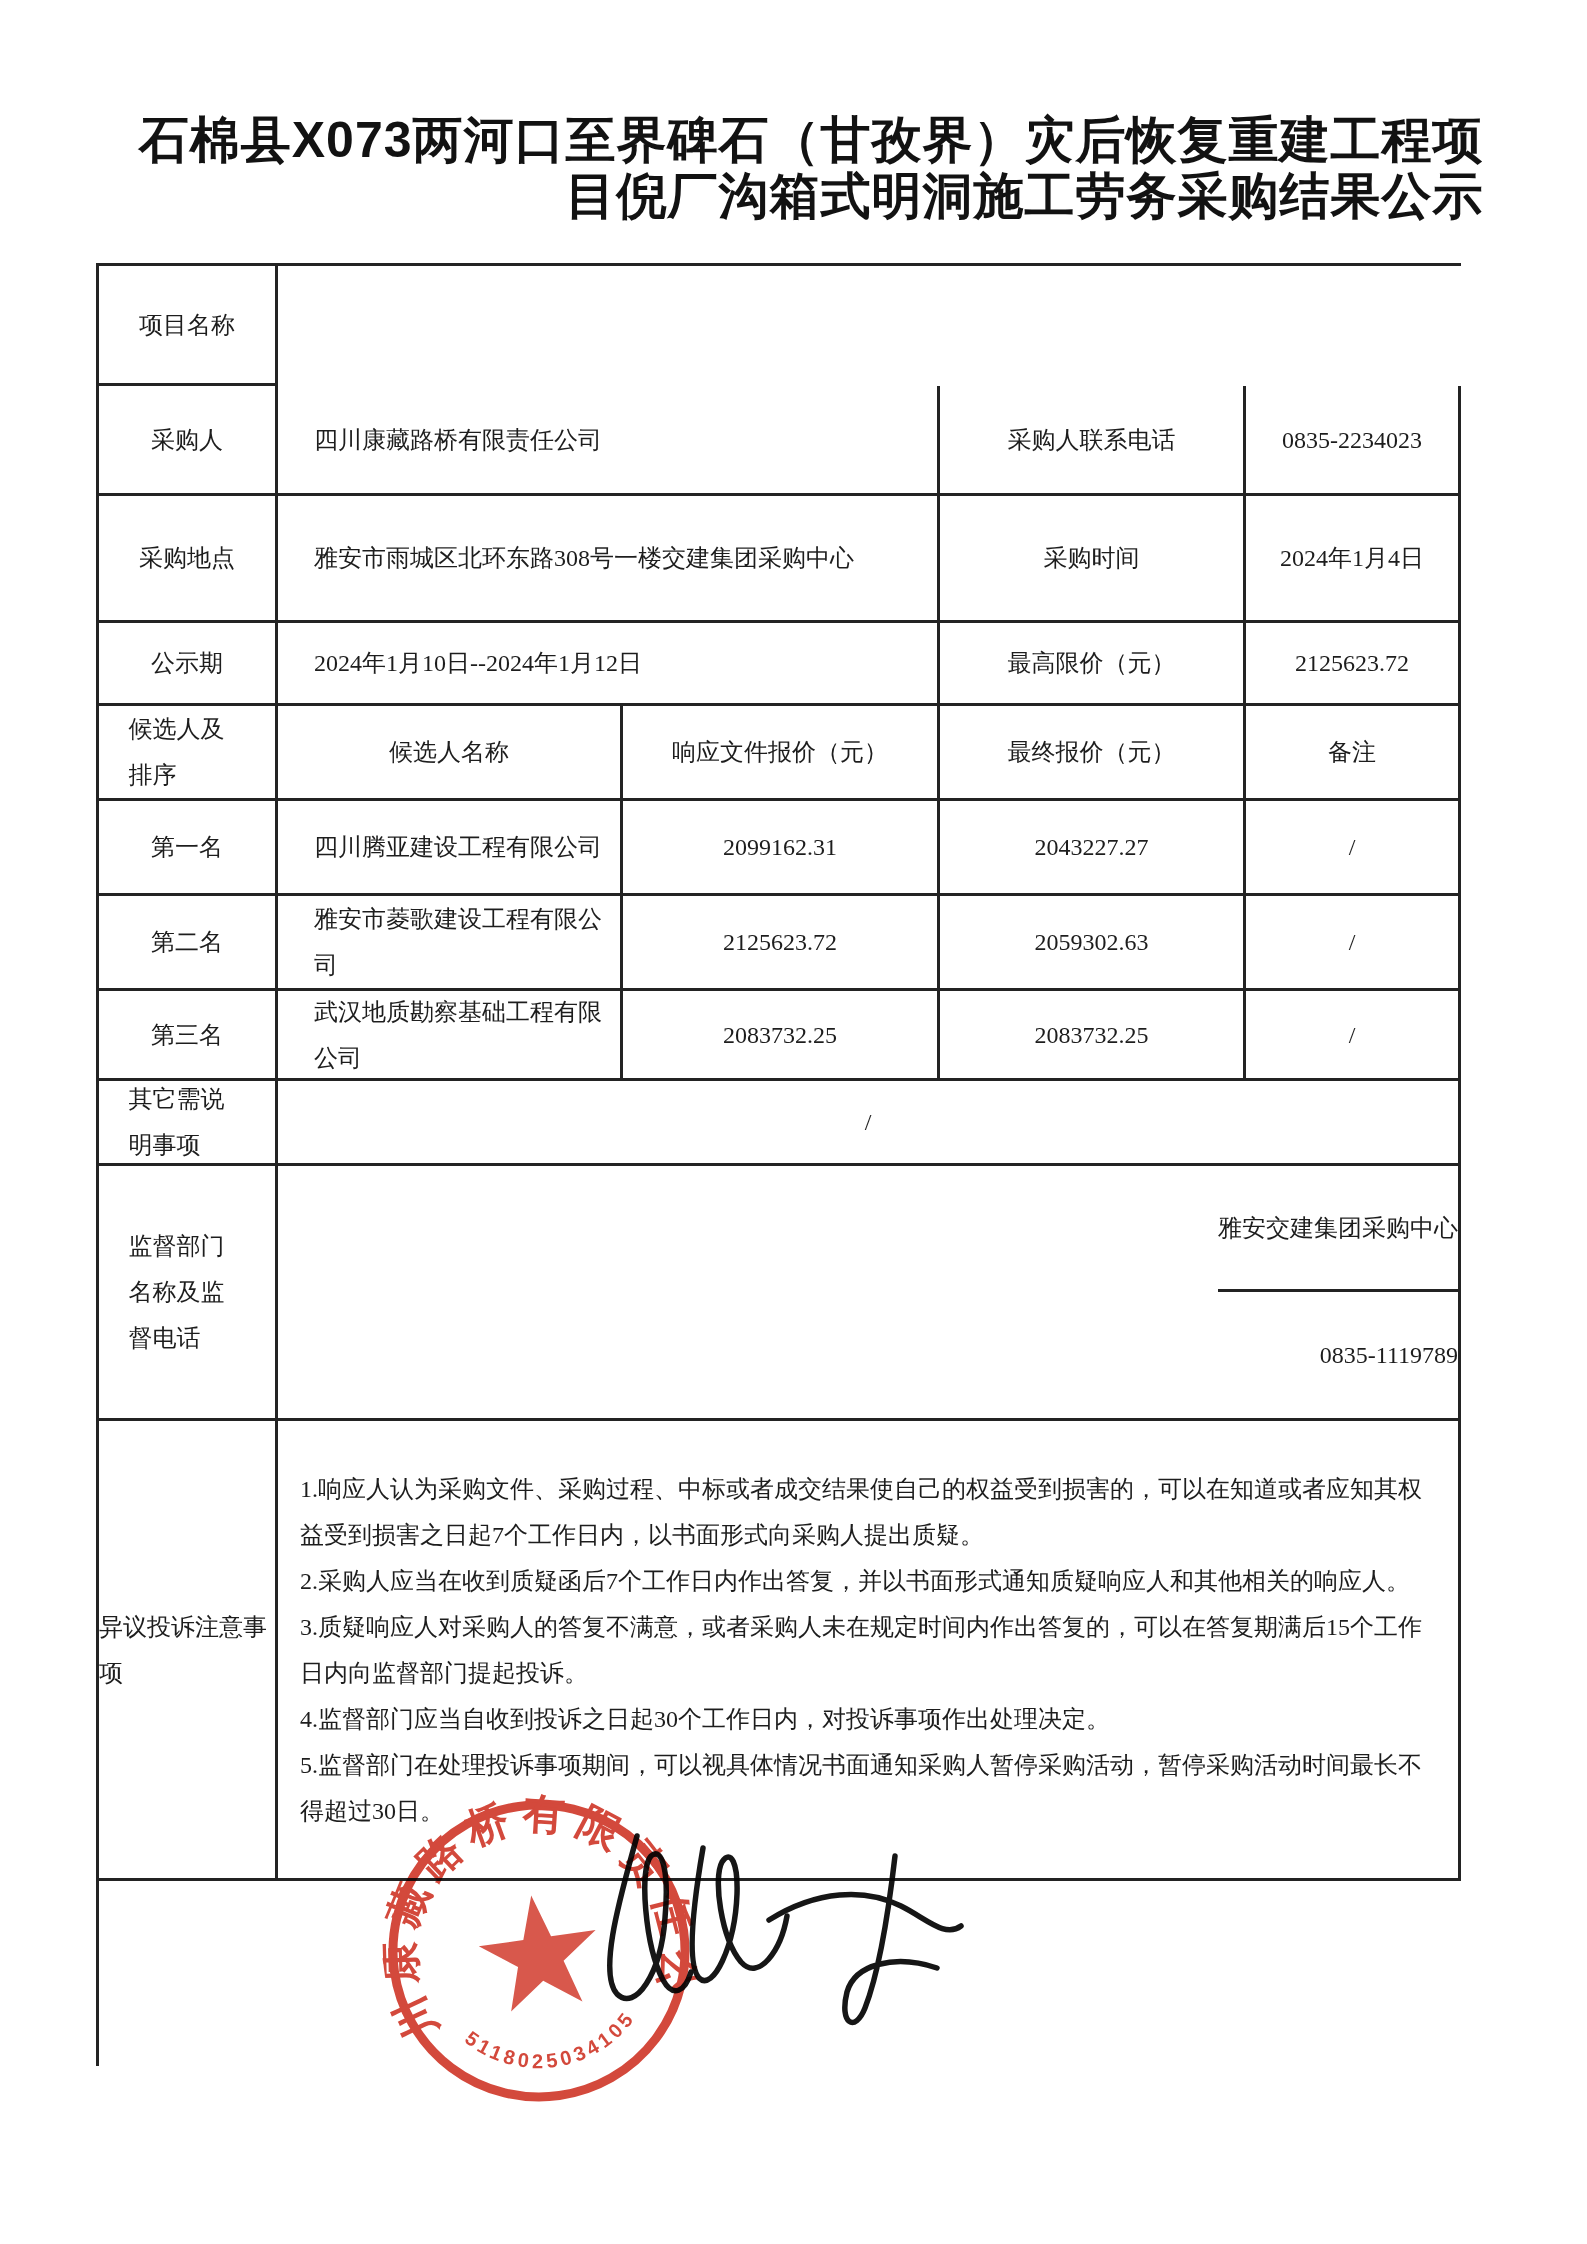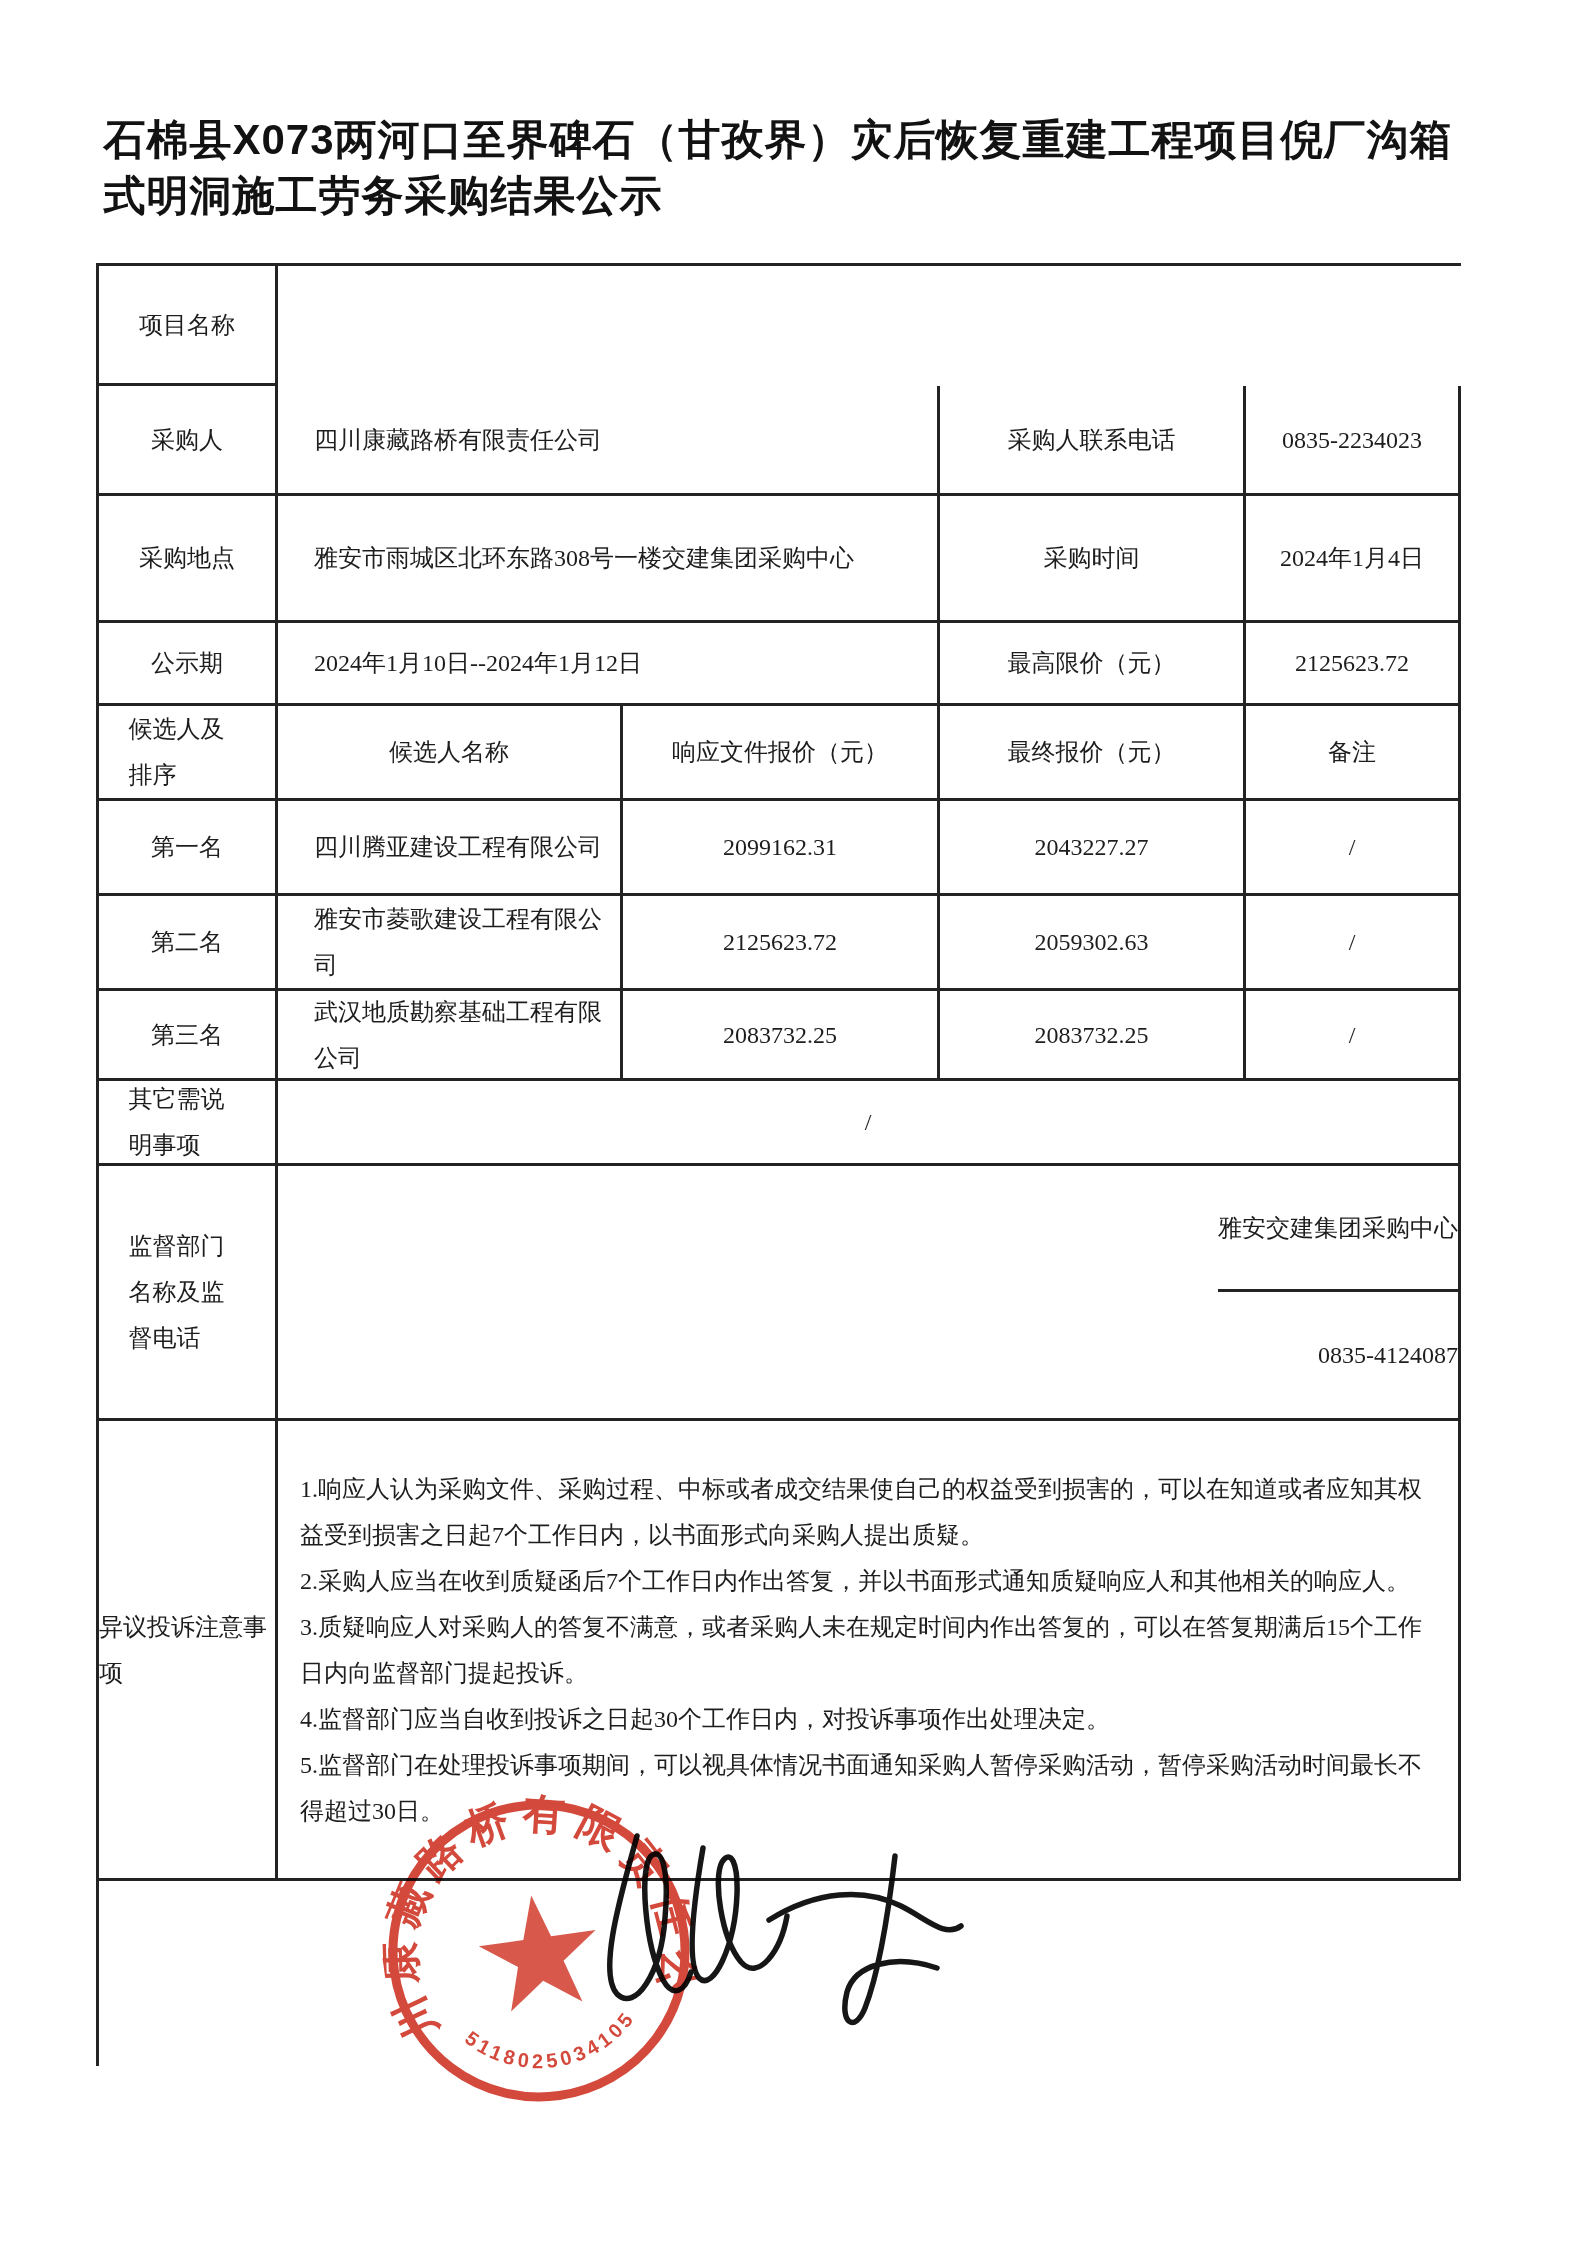--- a/index.html
+++ b/index.html
@@ -4,23 +4,23 @@
 <style>
   html,body{margin:0;padding:0;}
   body{
     width:1587px;height:2244px;position:relative;
     background:#ffffff;color:#1d1d1d;
     font-family:"Liberation Serif", serif;
   }
   .page{position:absolute;inset:0;background:#ffffff;overflow:hidden;}
   .doc-title{
     position:absolute;top:112px;left:50%;transform:translateX(-50%);
-    width:1380px;text-align:left;
+    width:1380px;text-align:right;
     font-family:"Liberation Sans", sans-serif;font-weight:bold;
-    font-size:42px;line-height:56px;color:#121212;letter-spacing:1px;
+    font-size:50px;line-height:56px;color:#121212;letter-spacing:1px;
   }
   .tbl{
     position:absolute;left:96px;top:263px;
     display:grid;
     grid-template-columns:179px 345px 317px 306px 215px;
     grid-template-rows:120px 110px 127px 83px 95px 95px 95px 90px 85px 255px 460px 185px;
     border-top:3px solid #232323;border-left:3px solid #232323;
   }
   .c{
     border-right:3px solid #232323;border-bottom:3px solid #232323;
@@ -171,21 +171,21 @@
       </div>
 
     <div class="c lab" style="grid-column:1;grid-row:10;">
         <span class="w">监督部门名称及监督电话</span>
       </div>
     <div class="c sup" style="grid-column:2/6;grid-row:10;">
       <div class="sup-half sup-top">
           <span>雅安交建集团采购中心</span>
         </div>
       <div class="sup-half">
-          <span>0835-4124087</span>
+          <span>0835-1119789</span>
         </div>
     </div>
 
     <div class="c lab labwide" style="grid-column:1;grid-row:11;">
         <span class="w">异议投诉注意事项</span>
       </div>
     <div class="c par" style="grid-column:2/6;grid-row:11;">
       <div class="inner">
         <div>1.响应人认为采购文件、采购过程、中标或者成交结果使自己的权益受到损害的，可以在知道或者应知其权益受到损害之日起7个工作日内，以书面形式向采购人提出质疑。</div>
         <div>2.采购人应当在收到质疑函后7个工作日内作出答复，并以书面形式通知质疑响应人和其他相关的响应人。</div>

